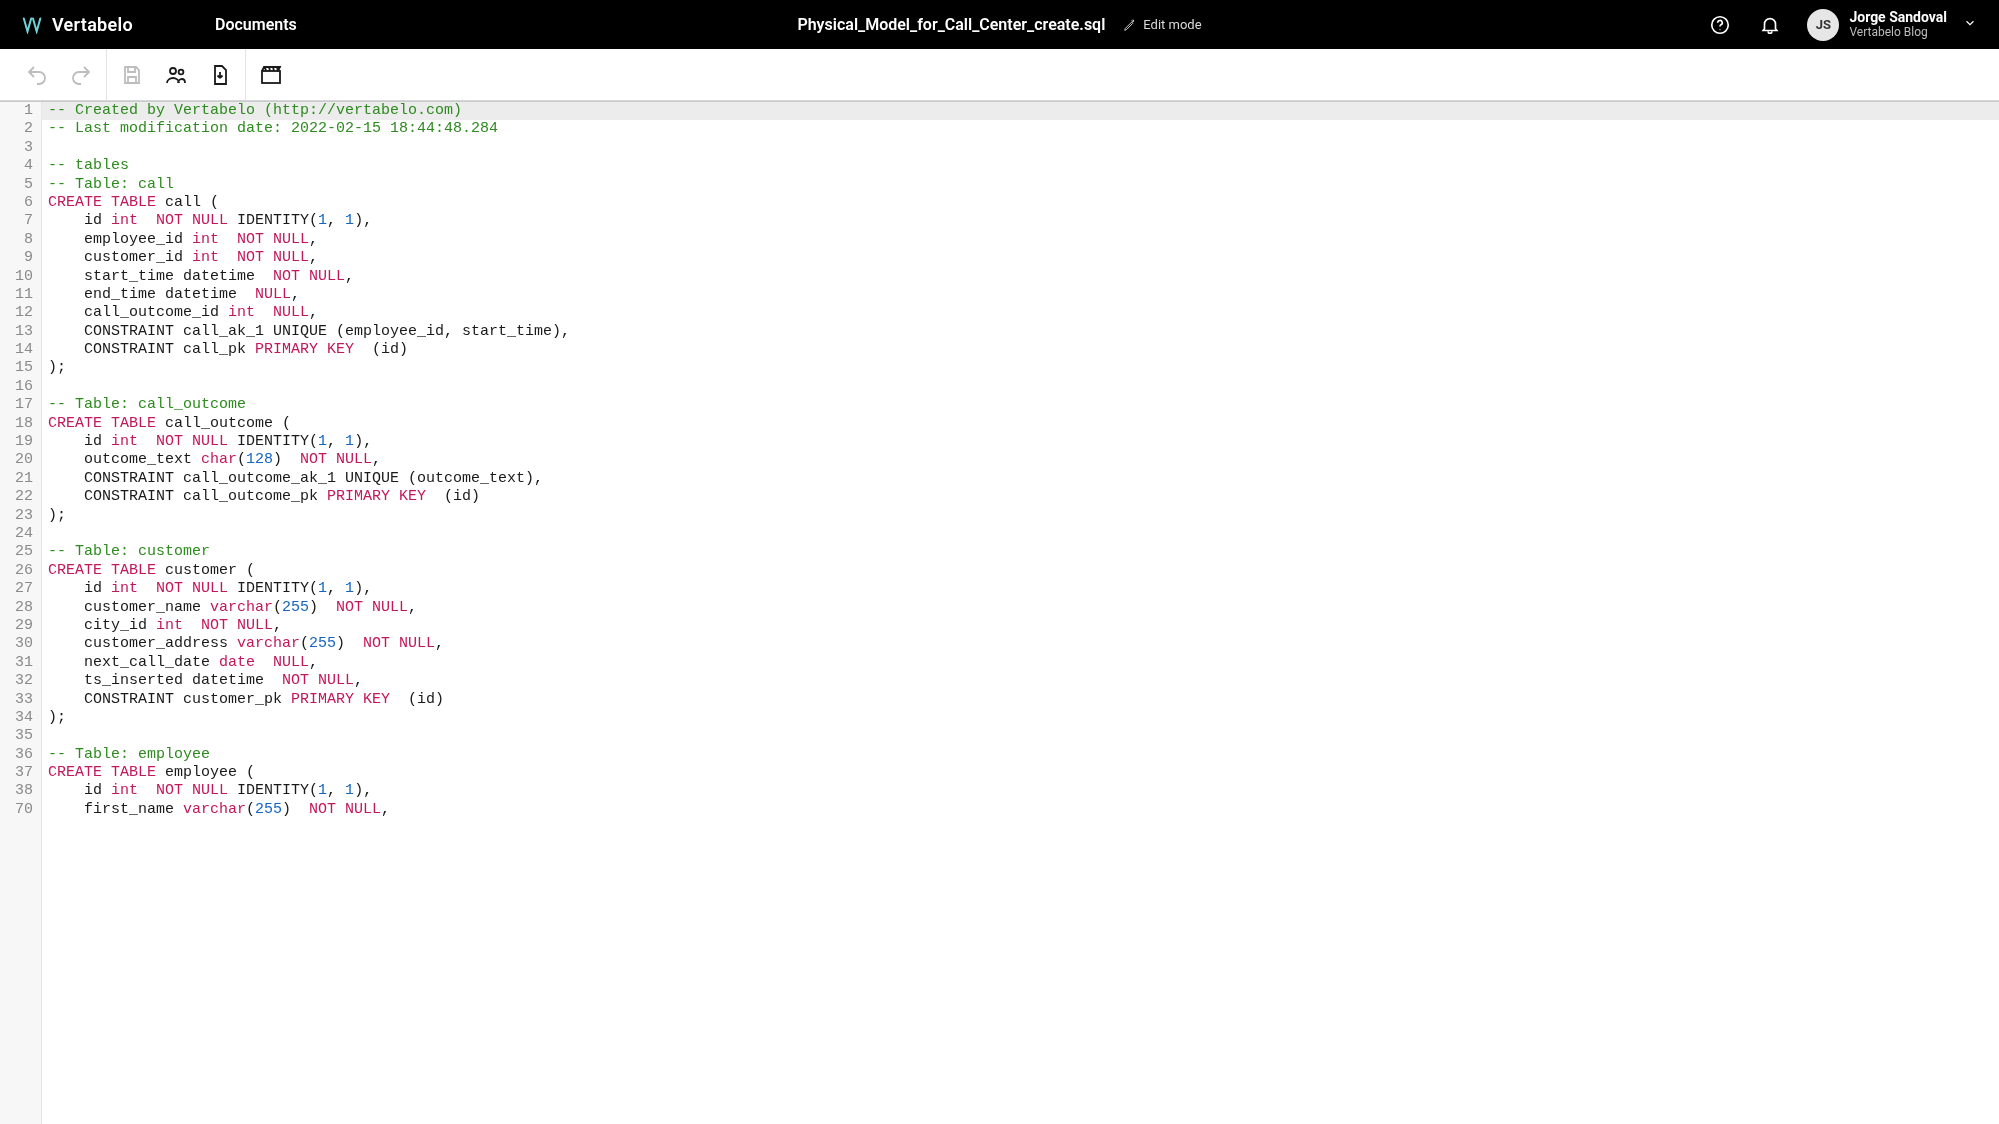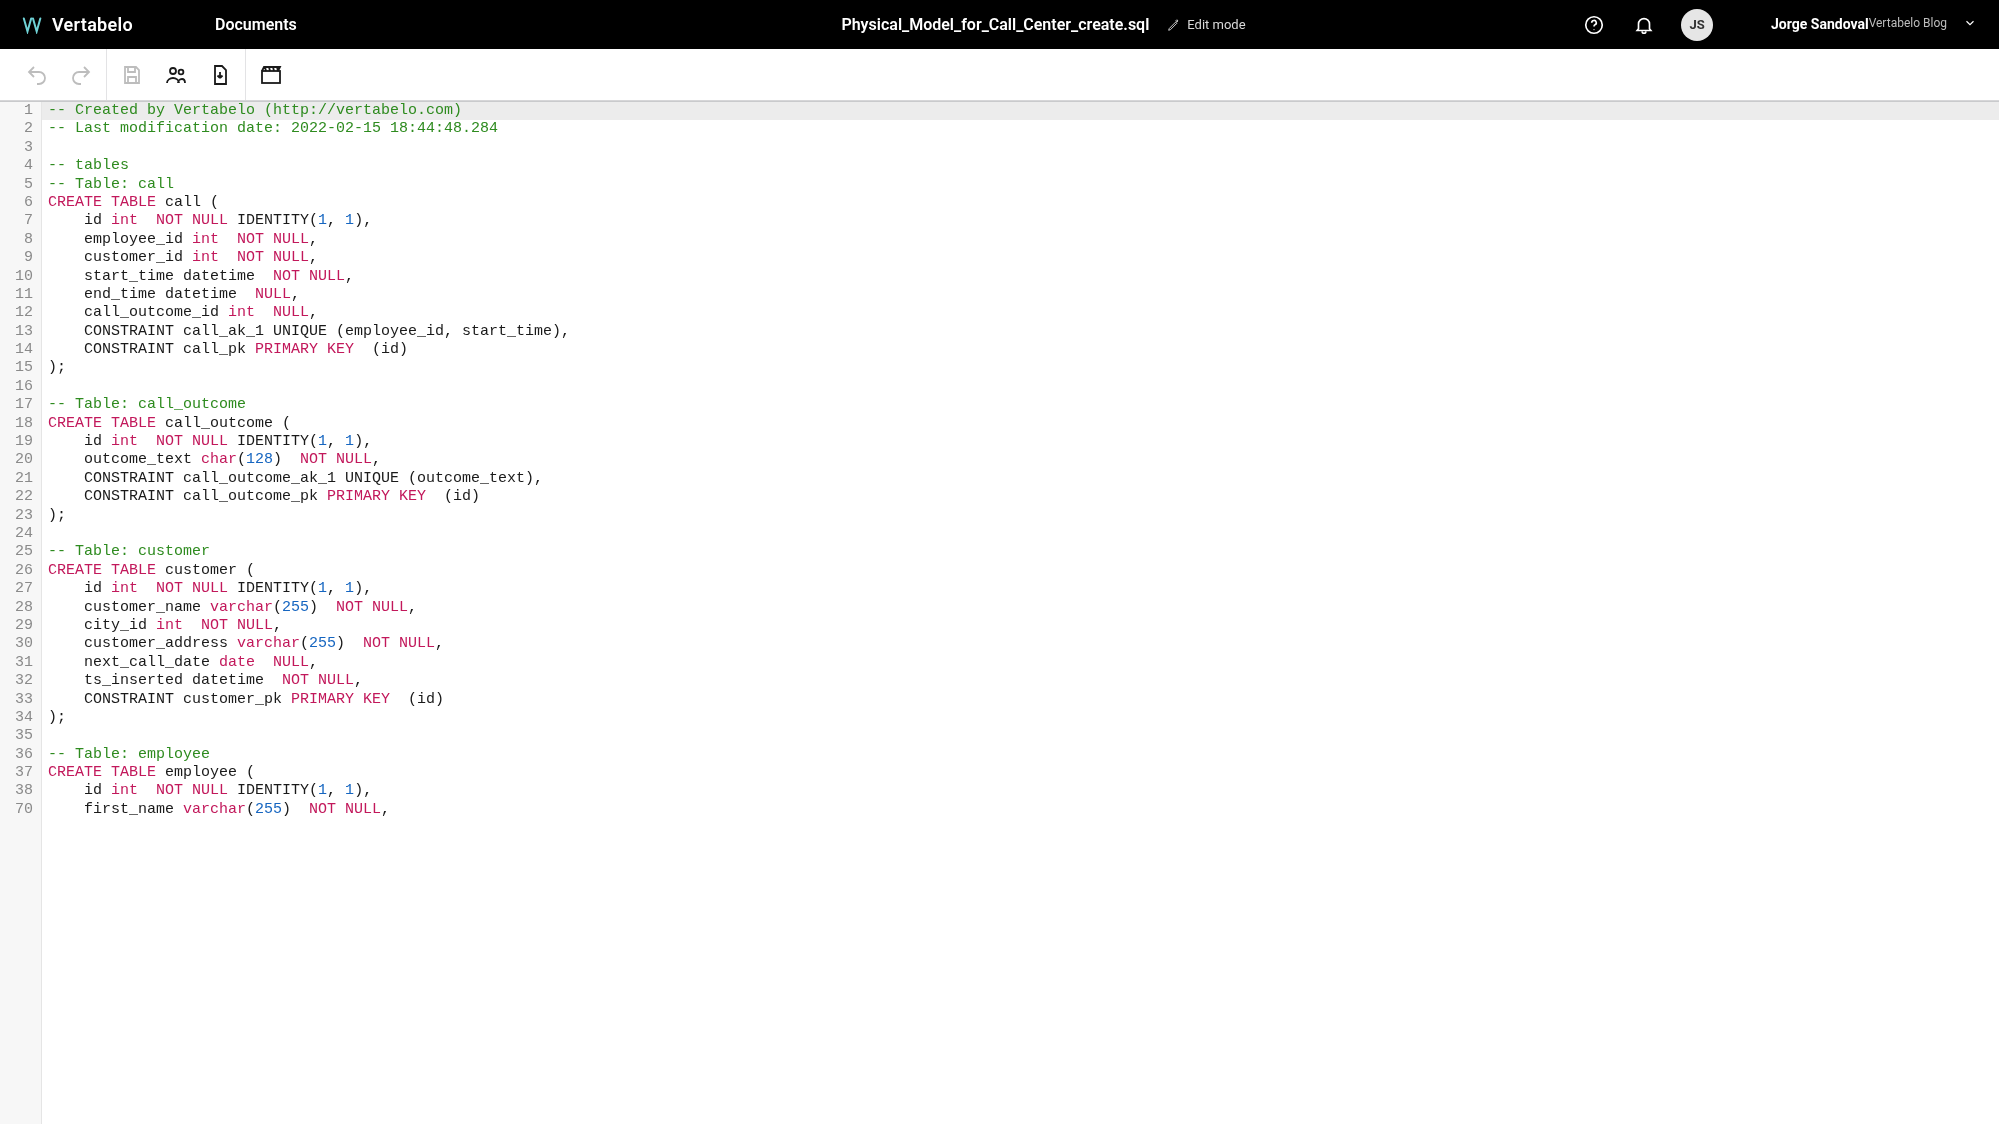--- a/index.html
+++ b/index.html
@@ -3,30 +3,30 @@
   <meta charset="utf-8">
   <style>
     * { margin:0; padding:0; box-sizing:border-box; }
     html,body { height:100%; width:100%; font-family:-apple-system,BlinkMacSystemFont,"Segoe UI",Roboto,Helvetica,Arial,sans-serif; overflow:hidden; }
     
     .topbar { height:49px; background:#000000; color:#fff; display:flex; align-items:center; padding:0 22px; gap:24px; position:relative; }
     .logo { display:flex; align-items:center; gap:8px; font-weight:600; font-size:18px; letter-spacing:.3px; }
     .logo-mark { width:22px; height:18px; position:relative; }
     .logo-mark svg { width:22px; height:18px; }
     .nav-link { font-size:16px; font-weight:600; color:#fff; margin-left:58px; }
-    .top-center { position:absolute; left:50%; transform:translateX(-50%); display:flex; align-items:center; gap:18px;margin-left:44px; }
+    .top-center { position:absolute; left:50%; transform:translateX(-50%); display:flex; align-items:center; gap:18px; }
     .doc-title { font-size:16px; font-weight:600; color:#fff; }
     .edit-mode { display:flex; align-items:center; gap:6px; font-size:13px; color:#d9d9d9; }
     .edit-mode svg { width:14px; height:14px; }
     .top-right { margin-left:auto; display:flex; align-items:center; gap:24px;justify-content:space-between; }
     .icon-btn { background:none; border:none; color:#fff; cursor:pointer; display:flex; align-items:center; justify-content:center; width:26px; height:26px; }
     .icon-btn svg { width:22px; height:22px; stroke:#fff; fill:none; stroke-width:1.8; }
     .avatar { width:32px; height:32px; border-radius:50%; background:#e6e6e6; color:#333; font-weight:700; font-size:13px; display:flex; align-items:center; justify-content:center; }
     .user-block { display:flex; align-items:center; gap:10px; }
-    .user-text { display:flex; flex-direction:row; line-height:1.1;margin-left:48px; }
+    .user-text { display:flex; flex-direction:column; line-height:1.1; }
     .user-name { font-size:14px; font-weight:700; }
     .user-sub  { font-size:12px; color:#bdbdbd; }
     .chev { margin-left:6px; }
     .chev svg { width:14px; height:14px; stroke:#fff; fill:none; stroke-width:2; }
     
     .toolbar { height:52px; background:#fff; border-bottom:1px solid #d6d6d8; display:flex; align-items:center; padding:0 12px; gap:0; box-shadow:0 1px 0 rgba(0,0,0,.04); }
     .t-group { display:flex; align-items:center; height:100%; border-right:1px solid #e3e3e5; padding:0 10px; gap:14px; }
     .t-btn { width:30px; height:30px; display:flex; align-items:center; justify-content:center; background:none; border:none; cursor:pointer; }
     .t-btn svg { width:24px; height:24px; stroke:#1a1a1a; fill:none; stroke-width:1.8; }
     .t-btn.disabled svg { stroke:#bdbdbd; }

